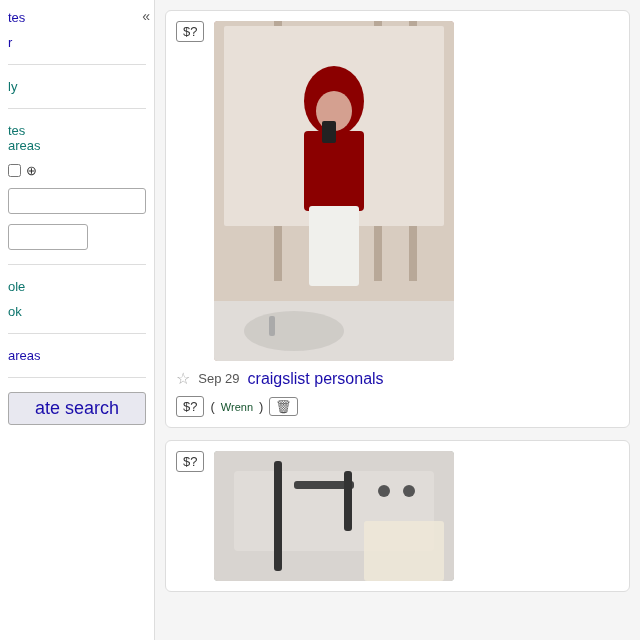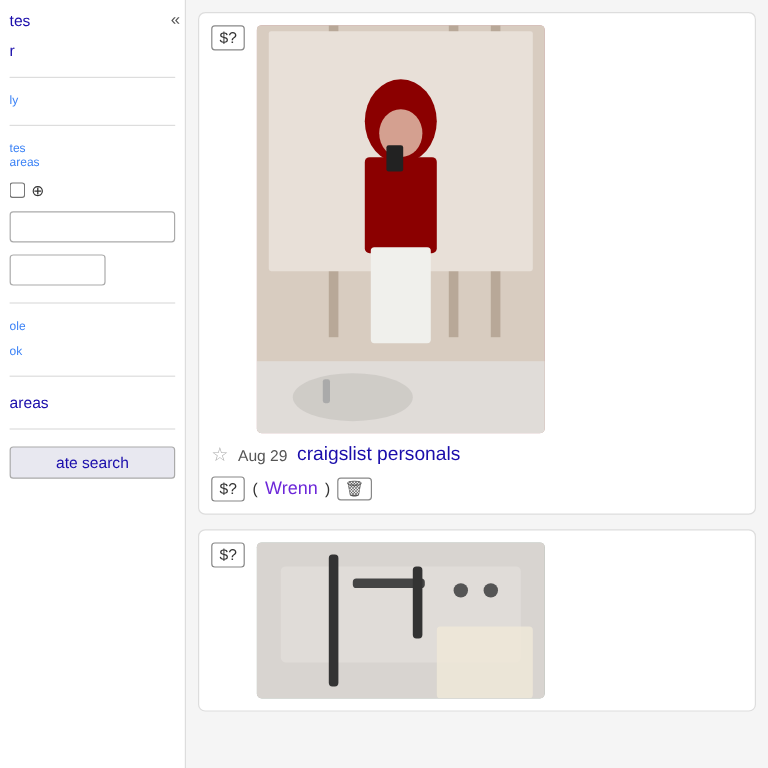--- a/index.html
+++ b/index.html
@@ -35,22 +35,22 @@
       display: block;
     }
 
     .sidebar-section {
       display: flex;
       flex-direction: column;
       gap: 6px;
     }
 
     .sidebar-text {
-      font-size: 10px;
-      color: #3b82f6;
+      font-size: 13px;
+      color: #0f766e;
     }
 
     .sidebar-checkbox-row {
       display: flex;
       align-items: center;
       gap: 5px;
       font-size: 13px;
       color: #333;
     }
 
@@ -194,21 +194,21 @@
       width: 100%;
       height: 100%;
     }
 
     
     .update-search-btn {
       background: #e8e8f0;
       border: 1px solid #aaa;
       border-radius: 3px;
       padding: 5px 10px;
-      font-size: 13px;
+      font-size: 18px;
       color: #1a0dab;
       cursor: pointer;
       width: 100%;
     }
   </style>
 </head>
 <body>
 
 <div class="sidebar">
   <button class="collapse-btn">«</button>
@@ -284,28 +284,28 @@
 
           <ellipse cx="120" cy="90" rx="18" ry="20" fill="#d4a090"></ellipse>
 
           <rect x="108" y="100" width="14" height="22" fill="#222" rx="2"></rect>
         </svg>
       </div>
     </div>
 
     <div class="listing-meta">
       <span class="star-icon">☆</span>
-      <span>Aug 29</span>
+      <span>Sep 29</span>
       <a class="listing-title">craigslist personals</a>
     </div>
 
     <div class="listing-bottom">
       <span class="price-badge">$?</span>
       <span style="font-size:13px;color:#333;">(</span>
-      <span style="font-size:15px;color:#6d28d9;">Wrenn</span>
+      <span style="font-size:11px;color:#14532d;">Wrenn</span>
       <span style="font-size:13px;color:#333;">)</span>
       <button class="delete-btn">🗑</button>
     </div>
   </div>
 
   <div class="listing-card">
     <div class="listing-image-row">
       <div style="display:flex; flex-direction:column; align-items:flex-start; gap:6px;">
         <span class="price-badge">$?</span>
       </div>

